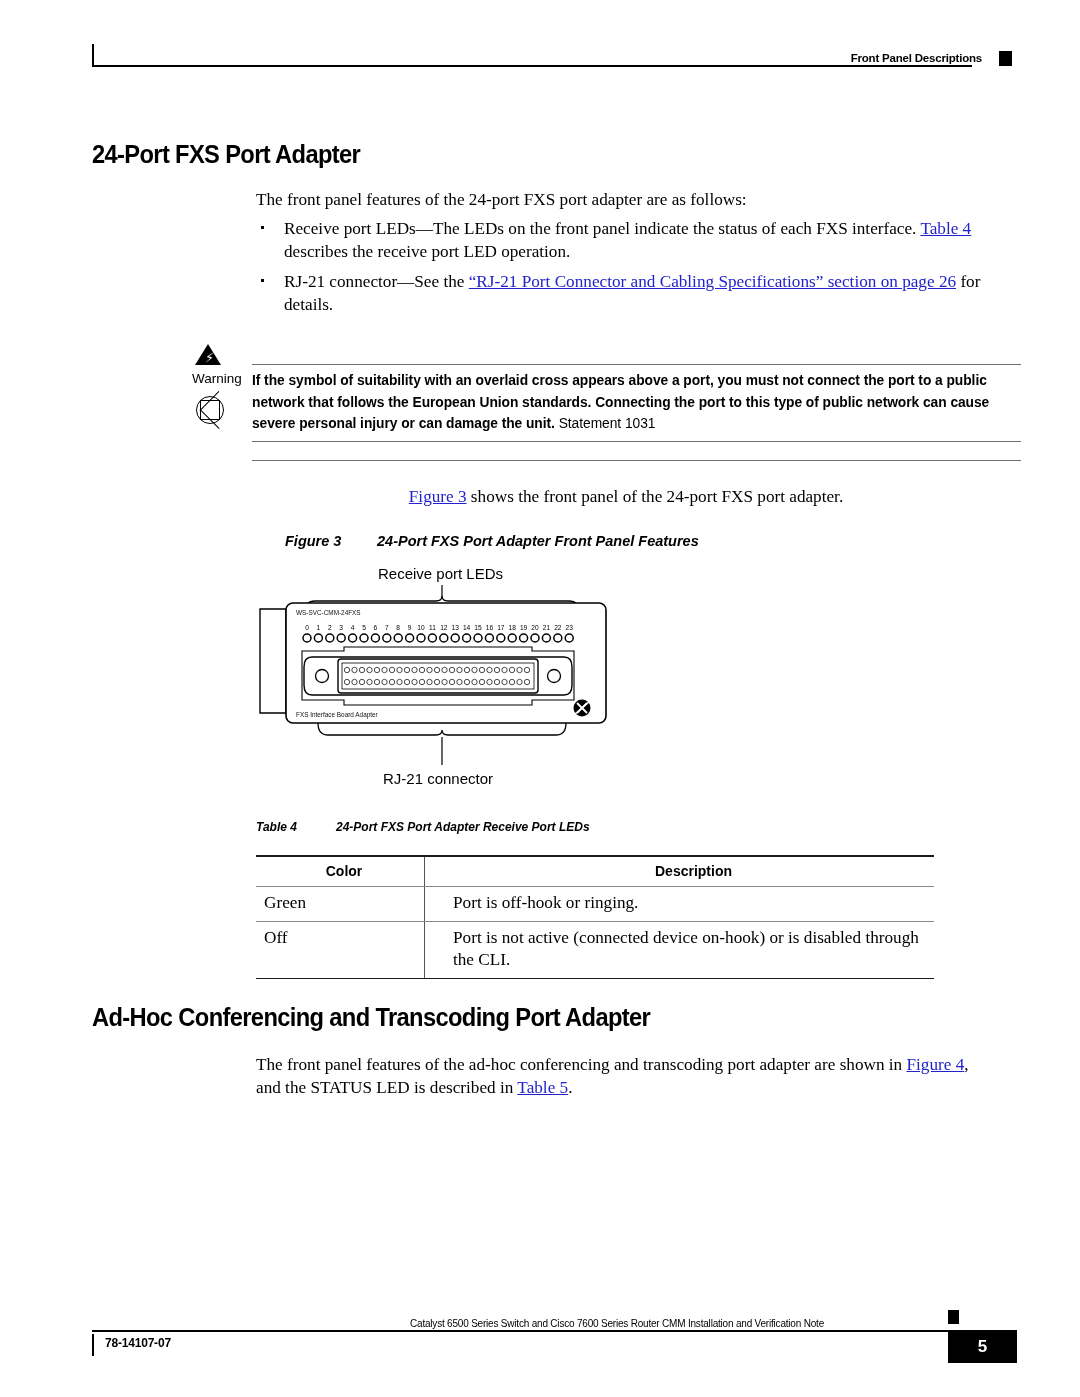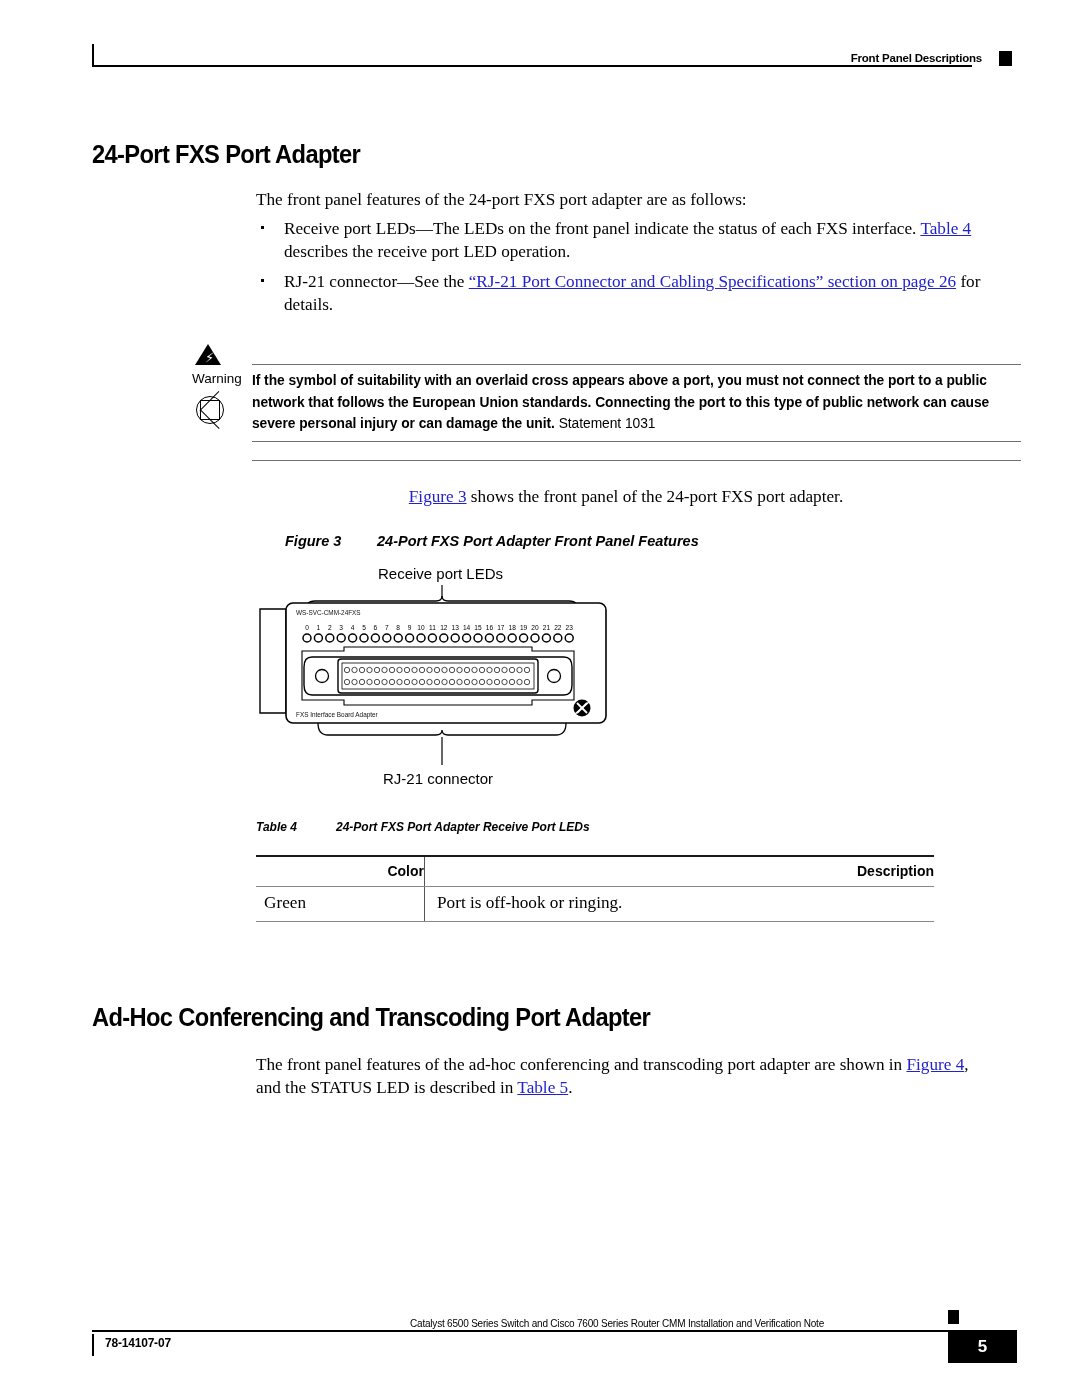--- a/index.html
+++ b/index.html
@@ -260,38 +260,38 @@
     position: absolute;
     left: 256px;
     top: 855px;
     width: 678px;
     border-collapse: collapse;
   }
   .data-table th {
     font-family: "Liberation Sans", sans-serif;
     font-size: 14px;
     font-weight: bold;
-    text-align: right;
+    text-align: center;
     padding: 6px 0 7px 8px;
     border-top: 2.2px solid #1a1a1a;
     border-bottom: 1.4px solid #888;
   }
   .data-table td {
     font-family: "Liberation Serif", serif;
     font-size: 17.2px;
     line-height: 22px;
     text-align: left;
     vertical-align: top;
     padding: 5px 8px 7px 8px;
     border-bottom: 1.4px solid #888;
   }
   .data-table tr.last td { border-bottom: 1.8px solid #1a1a1a; }
   .col-color { width: 152px; }
   .data-table th.col-desc,
-  .data-table td.col-desc { border-left: 1.4px solid #555; padding-left: 12px; }
+  .data-table td.col-desc { border-left: 1.4px solid #555; padding-left: 28px; }
 
   
   .footer {
     position: absolute;
     left: 92px;
     top: 1310px;
     width: 925px;
     height: 60px;
   }
   .footer-text {
@@ -564,20 +564,24 @@
       <tr>
         <th class="col-color">Color</th>
         <th class="col-desc">Description</th>
       </tr>
     </thead>
     <tbody>
       <tr>
         <td class="col-color">Green</td>
         <td class="col-desc">Port is off-hook or ringing.</td>
       </tr>
+      <tr class="last">
+        <td class="col-color">Off</td>
+        <td class="col-desc">Port is not active (connected device on-hook) or is disabled through the CLI.</td>
+      </tr>
     </tbody>
   </table>
 
   <div class="h1" id="heading-adhoc">Ad-Hoc Conferencing and Transcoding Port Adapter</div>
 
   <div class="body-text" id="adhoc-para">
     <span>The front panel features of the ad-hoc conferencing and transcoding port adapter are shown in </span><a class="link" href="#">Figure 4</a><span>, and the STATUS LED is described in </span><a class="link" href="#">Table 5</a><span>.</span>
   </div>
 
   <div class="footer">

